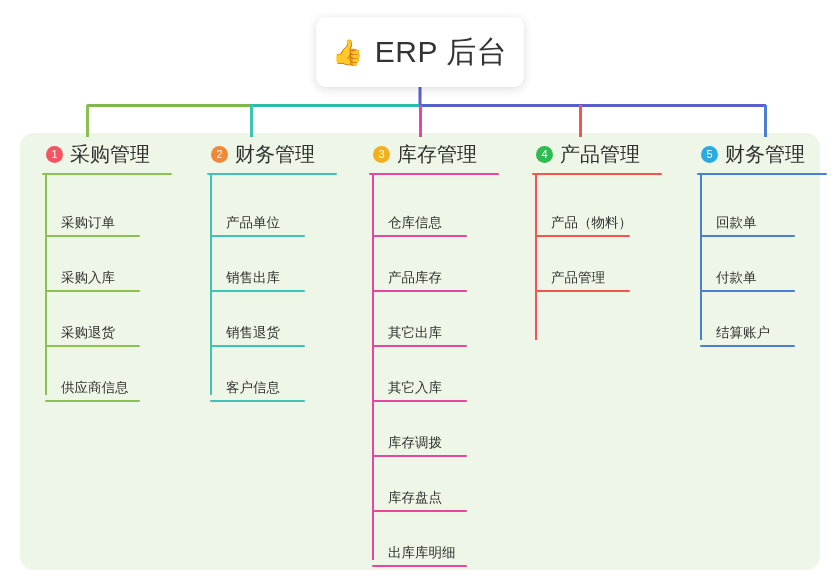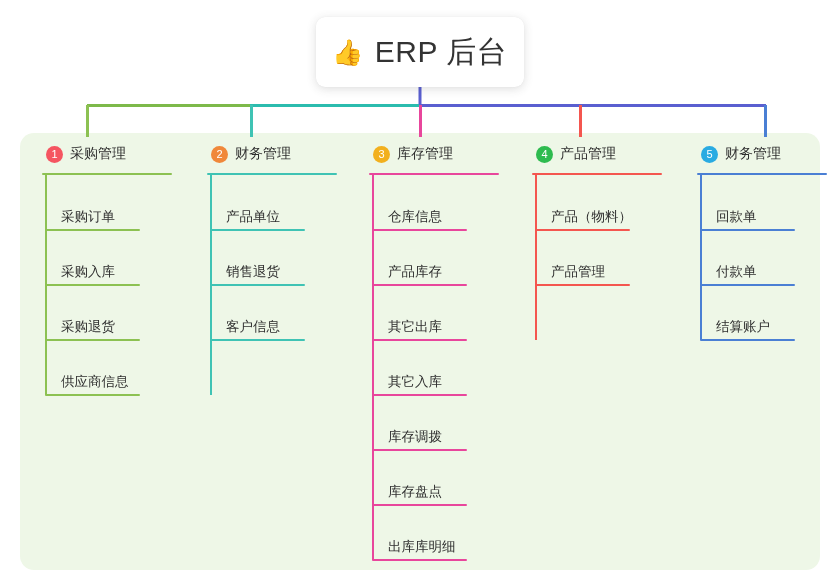--- a/index.html
+++ b/index.html
@@ -99,36 +99,36 @@
     border-radius: 50%;
     color: #ffffff;
     font-size: 11px;
     line-height: 17px;
     text-align: center;
     font-weight: normal;
     flex: 0 0 auto;
     margin-right: 7px;
   }
   .col-title {
-    font-size: 14px;
+    font-size: 20px;
     color: #2f2f2f;
     white-space: nowrap;
   }
   .head-rule {
     position: absolute;
     left: 12px;
     bottom: 0;
     height: 2.5px;
     width: 130px;
     border-radius: 1px;
   }
 
   .col-body {
     position: relative;
-    padding-top: 1px;
+    padding-top: 7px;
   }
   .spine {
     position: absolute;
     left: 15px;
     top: 0;
     width: 2px;
   }
   .leaf {
     position: relative;
     height: 55px;
@@ -224,20 +224,24 @@
         <span class="col-title">财务管理</span>
         <span class="head-rule" style="background: rgb(63, 195, 180);"></span>
       </div>
       <div class="col-body">
         <span class="spine" style="background: rgb(63, 195, 180); height: 220px;"></span>
         <div class="leaf">
           <span class="leaf-label">产品单位</span>
           <span class="leaf-rule" style="background: rgb(63, 195, 180);"></span>
         </div>
         <div class="leaf">
+          <span class="leaf-label">销售出库</span>
+          <span class="leaf-rule" style="background: rgb(63, 195, 180);"></span>
+        </div>
+        <div class="leaf">
           <span class="leaf-label">销售退货</span>
           <span class="leaf-rule" style="background: rgb(63, 195, 180);"></span>
         </div>
         <div class="leaf">
           <span class="leaf-label">客户信息</span>
           <span class="leaf-rule" style="background: rgb(63, 195, 180);"></span>
         </div>
       </div>
     </div>
 

